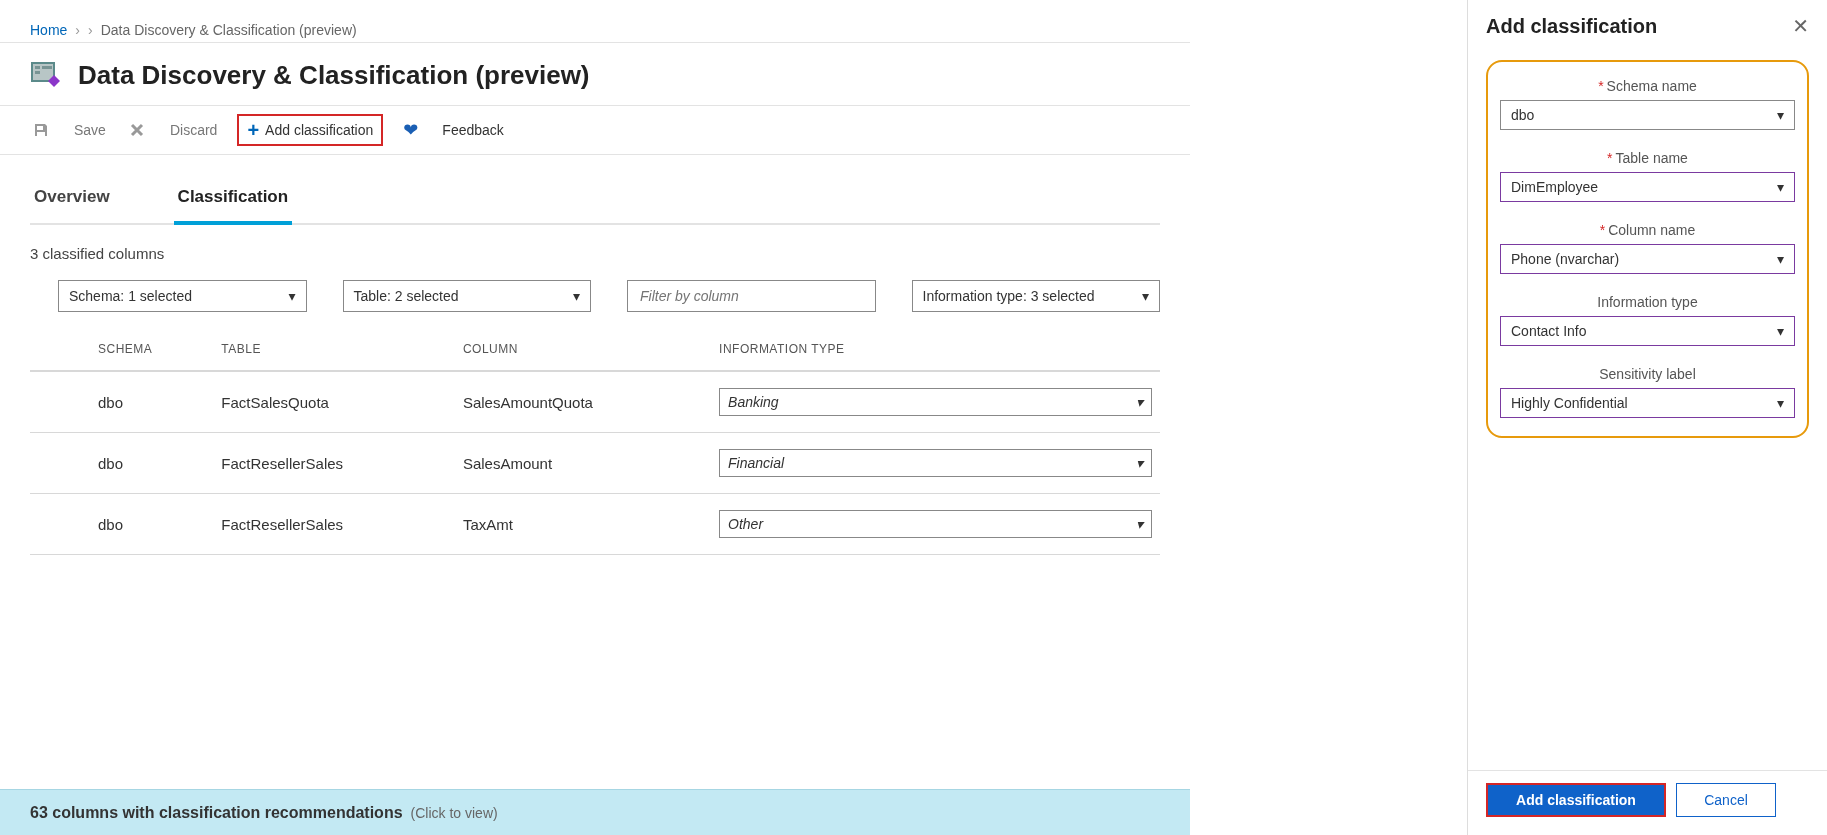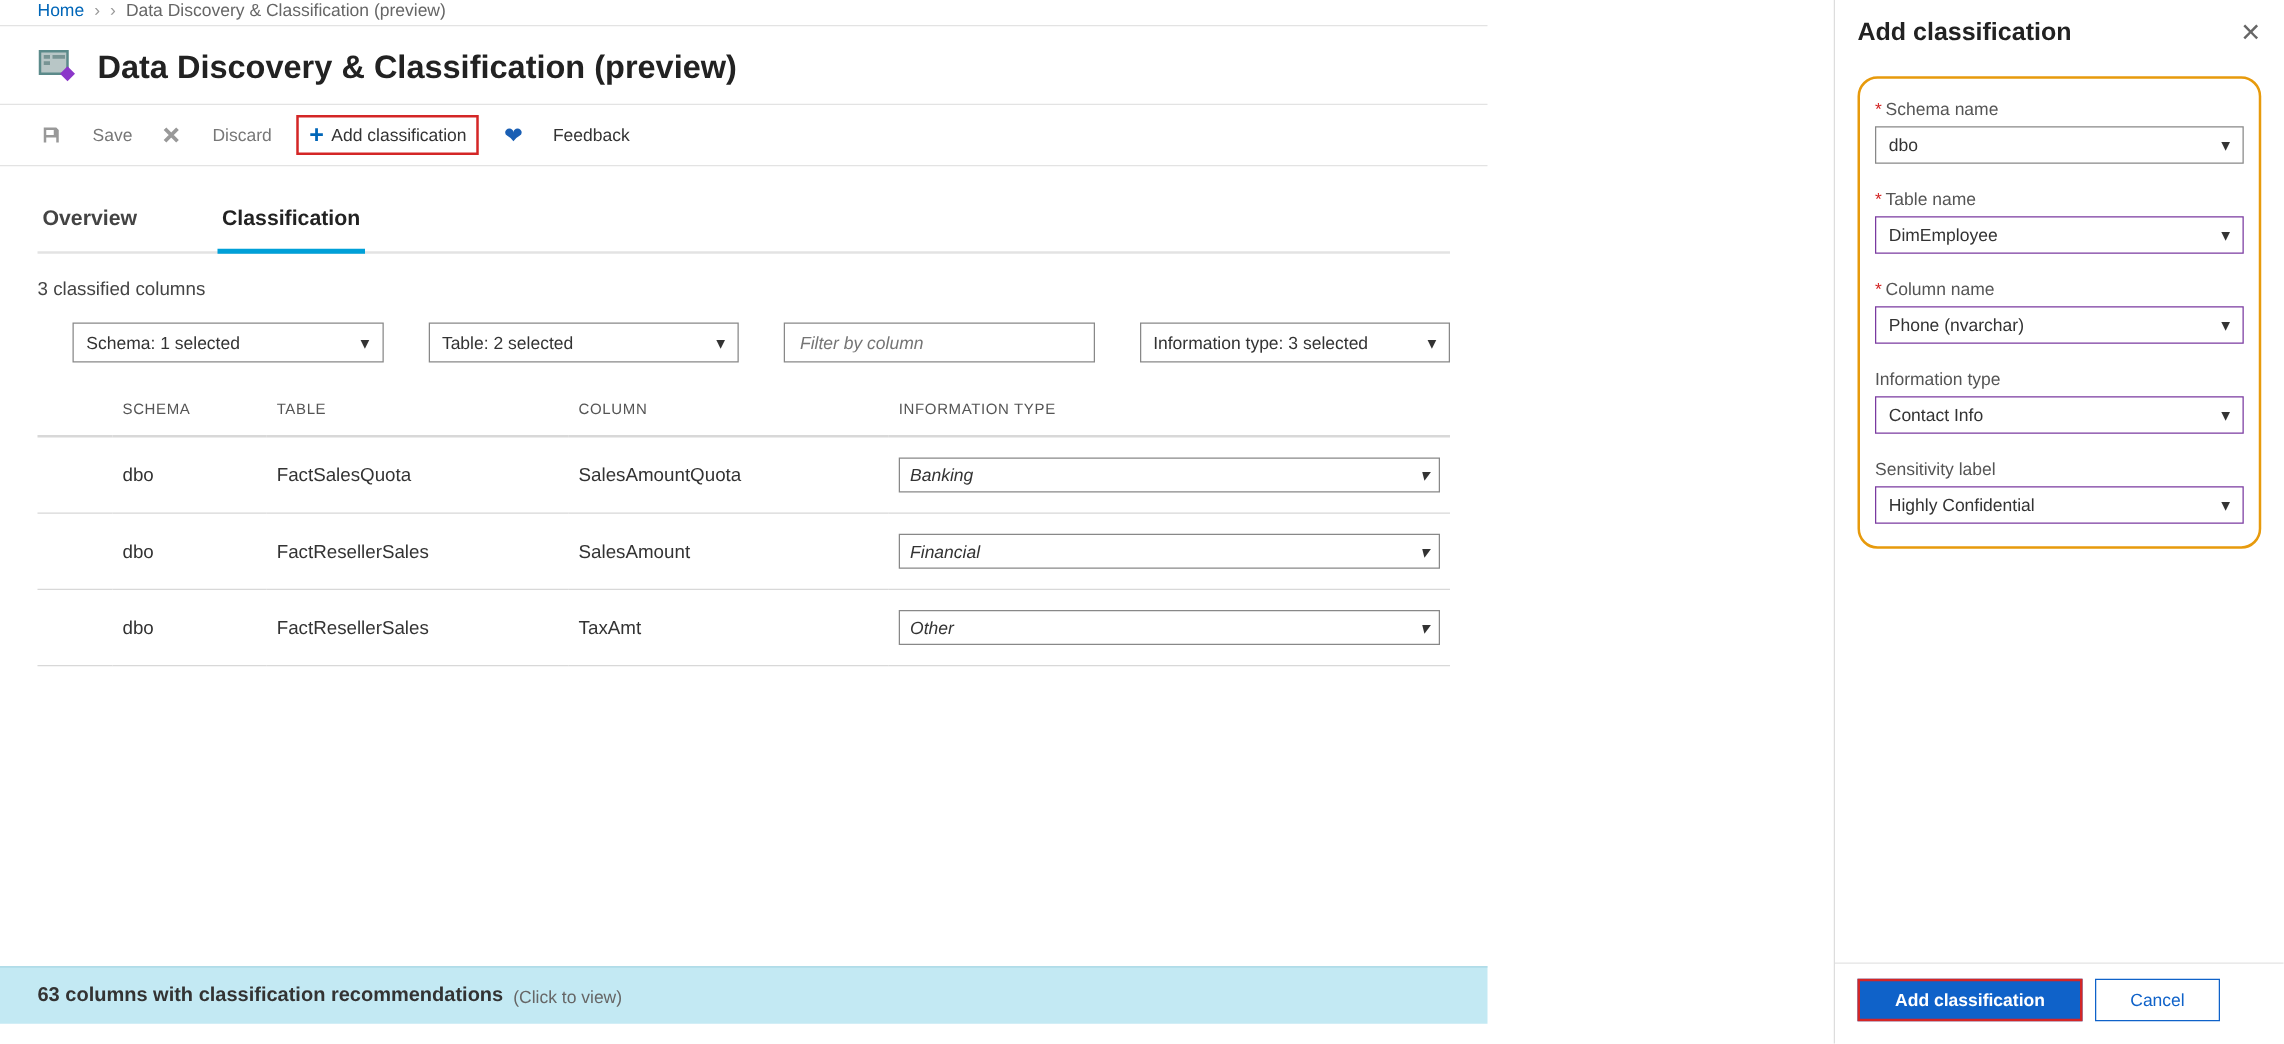--- a/index.html
+++ b/index.html
@@ -20,21 +20,21 @@
     left: 0;
     top: 0;
     width: 1190px;
     height: 835px;
     display: flex;
     flex-direction: column;
   }
   .breadcrumb {
     display: flex;
     align-items: center;
-    padding: 0 30px 4px;
+    padding: 22px 30px 4px;
     font-size: 14px;
     border-bottom: 1px solid #e3e3e3;
     gap: 8px;
   }
   .breadcrumb a { color: #0066b8; text-decoration: none; }
   .breadcrumb .sep { color: #999; }
   .breadcrumb .current { color: #666; }
   .page-title {
     display: flex;
     align-items: center;
@@ -143,21 +143,21 @@
     height: 28px;
     padding: 0 8px;
     min-width: 240px;
     font-size: 14px;
     font-style: italic;
   }
   
   .reco-banner {
     position: absolute;
     left: 0;
-    bottom: 16px;
+    bottom: 0;
     height: 46px;
     width: 100%;
     background: #c3e9f3;
     border-top: 1px solid #a6d6e3;
     display: flex;
     align-items: center;
     padding: 0 30px;
     gap: 8px;
     cursor: pointer;
   }
@@ -189,20 +189,21 @@
   }
   .close-x { font-size: 20px; color: #666; cursor: pointer; }
   .form-box {
     margin: 8px 18px 0;
     border: 2px solid #e79a0c;
     border-radius: 16px;
     padding: 16px 12px 18px;
     display: flex;
     flex-direction: column;
     gap: 20px;
+    text-align: center;
   }
   .fld-label { font-size: 14px; color: #555; }
   .fld-label .req { color: #d42626; margin-right: 3px; }
   .psel {
     margin-top: 6px;
     height: 30px;
     display: flex;
     align-items: center;
     justify-content: space-between;
     padding: 0 10px;

